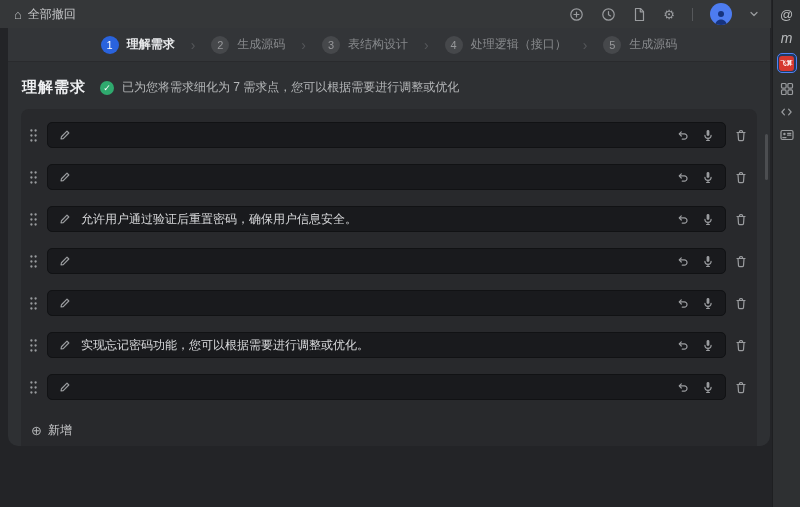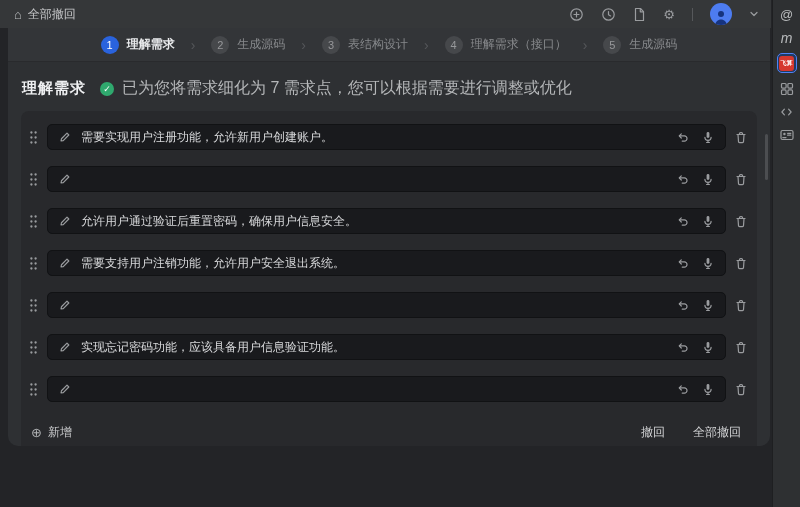--- a/index.html
+++ b/index.html
@@ -61,21 +61,21 @@
   .step-sep { color:#55575a; font-size:14px; padding:0 2px; }
 
   .content { padding:10px 8px 0 8px; position:relative; height:384px; }
   .scroll-thumb { position:absolute; right:2px; top:72px; width:3px; height:46px;
     background:#4c4e51; border-radius:2px; }
 
   .title-row { display:flex; align-items:center; gap:8px; padding:6px 6px 12px 6px; }
   .page-title { font-size:15px; font-weight:bold; color:#eff0f2; letter-spacing:1px; }
   .check-badge { width:14px; height:14px; border-radius:50%; background:#2fa96e; color:#fff;
     font-size:9px; display:flex; align-items:center; justify-content:center; margin-left:6px; }
-  .banner-text { color:#b4b6b8; font-size:16px; }
+  .banner-text { color:#b4b6b8; font-size:12px; }
 
   .rows-card { background:#28292c; border-radius:8px; margin:0 5px;
     padding:13px 8px 6px 6px; }
   .req-row { display:flex; align-items:center; gap:9px; margin-bottom:16px; padding:0 2px; }
   .drag { width:9px; cursor:grab; flex:none; }
   .req-box { flex:1; height:26px; background:#191a1d; border:1px solid #111214; border-radius:5px;
     display:flex; align-items:center; gap:10px; padding:0 11px; cursor:text; }
   .req-text { color:#d9dadc; font-size:12px; white-space:nowrap; overflow:hidden; }
   .row-actions { margin-left:auto; display:flex; align-items:center; gap:13px; }
   .act { cursor:pointer; display:flex; align-items:center; }
@@ -144,21 +144,21 @@
       <span class="step-label">生成源码</span>
     </div>
     <span class="step-sep">›</span>
     <div class="step">
       <span class="step-num">3</span>
       <span class="step-label">表结构设计</span>
     </div>
     <span class="step-sep">›</span>
     <div class="step">
       <span class="step-num">4</span>
-      <span class="step-label">理解需求（接口）</span>
+      <span class="step-label">处理逻辑（接口）</span>
     </div>
     <span class="step-sep">›</span>
     <div class="step">
       <span class="step-num">5</span>
       <span class="step-label">生成源码</span>
     </div>
   </div>
 
   <div class="content">
     <div class="scroll-thumb"></div>
@@ -183,21 +183,20 @@
                 <circle cx="6.6" cy="12.5" r="1.15"></circle>
               </g>
             </svg>
           </span>
         <div class="req-box">
           <span class="act">
               <svg width="12" height="12" viewBox="0 0 12 12">
                 <path class="stroke" d="m2 10 .45-2.25L8 2.2l1.8 1.8L4.25 9.55 2 10z"></path>
               </svg>
             </span>
-          <span class="req-text">需要实现用户注册功能，允许新用户创建账户。</span>
           <span class="row-actions">
             <span class="act">
                 <svg width="12" height="12" viewBox="0 0 12 12">
                   <path class="stroke" d="M4.3 2.8 2.2 4.9l2.1 2.1"></path>
                   <path class="stroke" d="M2.5 4.9h4.9a2.6 2.6 0 1 1 0 5.2H5.2"></path>
                 </svg>
               </span>
             <span class="act">
                 <svg width="12" height="13" viewBox="0 0 12 13">
                   <rect class="fillc" x="4.6" y="1" width="2.8" height="6" rx="1.4"></rect>
@@ -317,110 +316,109 @@
                 <circle cx="6.6" cy="12.5" r="1.15"></circle>
               </g>
             </svg>
           </span>
         <div class="req-box">
           <span class="act">
               <svg width="12" height="12" viewBox="0 0 12 12">
                 <path class="stroke" d="m2 10 .45-2.25L8 2.2l1.8 1.8L4.25 9.55 2 10z"></path>
               </svg>
             </span>
-          <span class="req-text">需要支持用户注销功能，允许用户安全退出系统。</span>
-          <span class="row-actions">
-            <span class="act">
-                <svg width="12" height="12" viewBox="0 0 12 12">
-                  <path class="stroke" d="M4.3 2.8 2.2 4.9l2.1 2.1"></path>
-                  <path class="stroke" d="M2.5 4.9h4.9a2.6 2.6 0 1 1 0 5.2H5.2"></path>
-                </svg>
-              </span>
-            <span class="act">
-                <svg width="12" height="13" viewBox="0 0 12 13">
-                  <rect class="fillc" x="4.6" y="1" width="2.8" height="6" rx="1.4"></rect>
-                  <path class="stroke" d="M2.9 6.3a3.1 3.1 0 0 0 6.2 0"></path>
-                  <path class="stroke" d="M6 9.6v1.9M4.6 11.5h2.8"></path>
-                </svg>
-              </span>
-          </span>
-        </div>
-        <span class="trash">
-            <svg width="12" height="13" viewBox="0 0 12 13">
-              <path class="stroke" d="M2 3.5h8"></path>
-              <path class="stroke" d="M4.5 3.4v-.8c0-.6.4-1 1-1h1c.6 0 1 .4 1 1v.8"></path>
-              <path class="stroke" d="m3 3.6.5 7c0 .5.5 1 1 1h3c.5 0 1-.5 1-1l.5-7"></path>
-            </svg>
-          </span>
-      </div>
-
-      <div class="req-row">
-        <span class="drag">
-            <svg width="9" height="15" viewBox="0 0 9 15">
-              <g class="fillc">
-                <circle cx="2.4" cy="2.5" r="1.15"></circle>
-                <circle cx="6.6" cy="2.5" r="1.15"></circle>
-                <circle cx="2.4" cy="7.5" r="1.15"></circle>
-                <circle cx="6.6" cy="7.5" r="1.15"></circle>
-                <circle cx="2.4" cy="12.5" r="1.15"></circle>
-                <circle cx="6.6" cy="12.5" r="1.15"></circle>
-              </g>
-            </svg>
-          </span>
-        <div class="req-box">
-          <span class="act">
-              <svg width="12" height="12" viewBox="0 0 12 12">
-                <path class="stroke" d="m2 10 .45-2.25L8 2.2l1.8 1.8L4.25 9.55 2 10z"></path>
-              </svg>
-            </span>
-          <span class="row-actions">
-            <span class="act">
-                <svg width="12" height="12" viewBox="0 0 12 12">
-                  <path class="stroke" d="M4.3 2.8 2.2 4.9l2.1 2.1"></path>
-                  <path class="stroke" d="M2.5 4.9h4.9a2.6 2.6 0 1 1 0 5.2H5.2"></path>
-                </svg>
-              </span>
-            <span class="act">
-                <svg width="12" height="13" viewBox="0 0 12 13">
-                  <rect class="fillc" x="4.6" y="1" width="2.8" height="6" rx="1.4"></rect>
-                  <path class="stroke" d="M2.9 6.3a3.1 3.1 0 0 0 6.2 0"></path>
-                  <path class="stroke" d="M6 9.6v1.9M4.6 11.5h2.8"></path>
-                </svg>
-              </span>
-          </span>
-        </div>
-        <span class="trash">
-            <svg width="12" height="13" viewBox="0 0 12 13">
-              <path class="stroke" d="M2 3.5h8"></path>
-              <path class="stroke" d="M4.5 3.4v-.8c0-.6.4-1 1-1h1c.6 0 1 .4 1 1v.8"></path>
-              <path class="stroke" d="m3 3.6.5 7c0 .5.5 1 1 1h3c.5 0 1-.5 1-1l.5-7"></path>
-            </svg>
-          </span>
-      </div>
-
-      <div class="req-row">
-        <span class="drag">
-            <svg width="9" height="15" viewBox="0 0 9 15">
-              <g class="fillc">
-                <circle cx="2.4" cy="2.5" r="1.15"></circle>
-                <circle cx="6.6" cy="2.5" r="1.15"></circle>
-                <circle cx="2.4" cy="7.5" r="1.15"></circle>
-                <circle cx="6.6" cy="7.5" r="1.15"></circle>
-                <circle cx="2.4" cy="12.5" r="1.15"></circle>
-                <circle cx="6.6" cy="12.5" r="1.15"></circle>
-              </g>
-            </svg>
-          </span>
-        <div class="req-box">
-          <span class="act">
-              <svg width="12" height="12" viewBox="0 0 12 12">
-                <path class="stroke" d="m2 10 .45-2.25L8 2.2l1.8 1.8L4.25 9.55 2 10z"></path>
-              </svg>
-            </span>
-          <span class="req-text">实现忘记密码功能，应该具备用户信息验证功能。</span>
+          <span class="row-actions">
+            <span class="act">
+                <svg width="12" height="12" viewBox="0 0 12 12">
+                  <path class="stroke" d="M4.3 2.8 2.2 4.9l2.1 2.1"></path>
+                  <path class="stroke" d="M2.5 4.9h4.9a2.6 2.6 0 1 1 0 5.2H5.2"></path>
+                </svg>
+              </span>
+            <span class="act">
+                <svg width="12" height="13" viewBox="0 0 12 13">
+                  <rect class="fillc" x="4.6" y="1" width="2.8" height="6" rx="1.4"></rect>
+                  <path class="stroke" d="M2.9 6.3a3.1 3.1 0 0 0 6.2 0"></path>
+                  <path class="stroke" d="M6 9.6v1.9M4.6 11.5h2.8"></path>
+                </svg>
+              </span>
+          </span>
+        </div>
+        <span class="trash">
+            <svg width="12" height="13" viewBox="0 0 12 13">
+              <path class="stroke" d="M2 3.5h8"></path>
+              <path class="stroke" d="M4.5 3.4v-.8c0-.6.4-1 1-1h1c.6 0 1 .4 1 1v.8"></path>
+              <path class="stroke" d="m3 3.6.5 7c0 .5.5 1 1 1h3c.5 0 1-.5 1-1l.5-7"></path>
+            </svg>
+          </span>
+      </div>
+
+      <div class="req-row">
+        <span class="drag">
+            <svg width="9" height="15" viewBox="0 0 9 15">
+              <g class="fillc">
+                <circle cx="2.4" cy="2.5" r="1.15"></circle>
+                <circle cx="6.6" cy="2.5" r="1.15"></circle>
+                <circle cx="2.4" cy="7.5" r="1.15"></circle>
+                <circle cx="6.6" cy="7.5" r="1.15"></circle>
+                <circle cx="2.4" cy="12.5" r="1.15"></circle>
+                <circle cx="6.6" cy="12.5" r="1.15"></circle>
+              </g>
+            </svg>
+          </span>
+        <div class="req-box">
+          <span class="act">
+              <svg width="12" height="12" viewBox="0 0 12 12">
+                <path class="stroke" d="m2 10 .45-2.25L8 2.2l1.8 1.8L4.25 9.55 2 10z"></path>
+              </svg>
+            </span>
+          <span class="row-actions">
+            <span class="act">
+                <svg width="12" height="12" viewBox="0 0 12 12">
+                  <path class="stroke" d="M4.3 2.8 2.2 4.9l2.1 2.1"></path>
+                  <path class="stroke" d="M2.5 4.9h4.9a2.6 2.6 0 1 1 0 5.2H5.2"></path>
+                </svg>
+              </span>
+            <span class="act">
+                <svg width="12" height="13" viewBox="0 0 12 13">
+                  <rect class="fillc" x="4.6" y="1" width="2.8" height="6" rx="1.4"></rect>
+                  <path class="stroke" d="M2.9 6.3a3.1 3.1 0 0 0 6.2 0"></path>
+                  <path class="stroke" d="M6 9.6v1.9M4.6 11.5h2.8"></path>
+                </svg>
+              </span>
+          </span>
+        </div>
+        <span class="trash">
+            <svg width="12" height="13" viewBox="0 0 12 13">
+              <path class="stroke" d="M2 3.5h8"></path>
+              <path class="stroke" d="M4.5 3.4v-.8c0-.6.4-1 1-1h1c.6 0 1 .4 1 1v.8"></path>
+              <path class="stroke" d="m3 3.6.5 7c0 .5.5 1 1 1h3c.5 0 1-.5 1-1l.5-7"></path>
+            </svg>
+          </span>
+      </div>
+
+      <div class="req-row">
+        <span class="drag">
+            <svg width="9" height="15" viewBox="0 0 9 15">
+              <g class="fillc">
+                <circle cx="2.4" cy="2.5" r="1.15"></circle>
+                <circle cx="6.6" cy="2.5" r="1.15"></circle>
+                <circle cx="2.4" cy="7.5" r="1.15"></circle>
+                <circle cx="6.6" cy="7.5" r="1.15"></circle>
+                <circle cx="2.4" cy="12.5" r="1.15"></circle>
+                <circle cx="6.6" cy="12.5" r="1.15"></circle>
+              </g>
+            </svg>
+          </span>
+        <div class="req-box">
+          <span class="act">
+              <svg width="12" height="12" viewBox="0 0 12 12">
+                <path class="stroke" d="m2 10 .45-2.25L8 2.2l1.8 1.8L4.25 9.55 2 10z"></path>
+              </svg>
+            </span>
+          <span class="req-text">实现忘记密码功能，您可以根据需要进行调整或优化。</span>
           <span class="row-actions">
             <span class="act">
                 <svg width="12" height="12" viewBox="0 0 12 12">
                   <path class="stroke" d="M4.3 2.8 2.2 4.9l2.1 2.1"></path>
                   <path class="stroke" d="M2.5 4.9h4.9a2.6 2.6 0 1 1 0 5.2H5.2"></path>
                 </svg>
               </span>
             <span class="act">
                 <svg width="12" height="13" viewBox="0 0 12 13">
                   <rect class="fillc" x="4.6" y="1" width="2.8" height="6" rx="1.4"></rect>
@@ -480,24 +478,20 @@
               <path class="stroke" d="M4.5 3.4v-.8c0-.6.4-1 1-1h1c.6 0 1 .4 1 1v.8"></path>
               <path class="stroke" d="m3 3.6.5 7c0 .5.5 1 1 1h3c.5 0 1-.5 1-1l.5-7"></path>
             </svg>
           </span>
       </div>
 
       <div class="card-footer">
         <div class="add-btn">
           <span class="add-ico">⊕</span>
           <span>新增</span>
-        </div>
-        <div class="footer-right">
-          <span class="link-btn">撤回</span>
-          <span class="link-btn">全部撤回</span>
         </div>
       </div>
 
     </div>
   </div>
 </div>
 
 <div class="rightbar">
   <span class="rb-ico">@</span>
   <span class="rb-ico rb-m">m</span>

